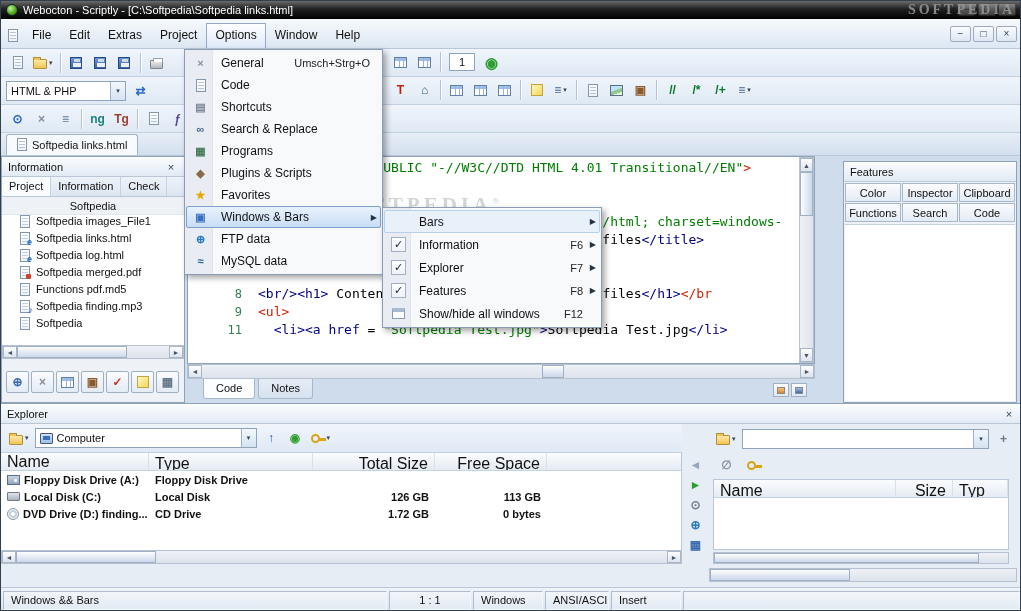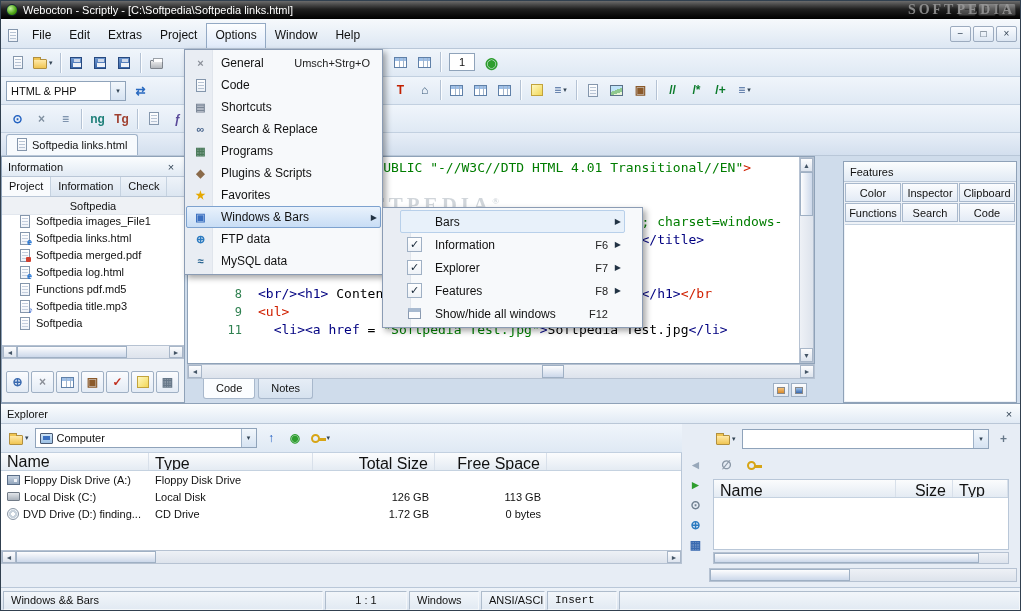--- a/index.html
+++ b/index.html
@@ -98,21 +98,21 @@
 .fbtn{height:19px;background:linear-gradient(#fbfcfe,#e3ebf5);border:1px solid #a8b8cc;font-size:11px;display:flex;align-items:center;justify-content:center;white-space:nowrap;overflow:hidden;}
 .fbody{position:absolute;left:1px;right:1px;top:62px;bottom:1px;background:#fff;border-top:1px solid #c5d2e0;}
 
 
 #explorer{position:absolute;left:0;top:402px;width:1021px;height:184px;background:#e7edf5;border-top:1px solid #8fa2b8;}
 .etoolbar{position:absolute;left:0;top:20px;width:681px;height:29px;display:flex;align-items:center;gap:3px;padding:0 5px;background:linear-gradient(#f0f5fb,#dfe9f4);border-bottom:1px solid #c2d0e0;}
 #computer-combo{width:222px;}
 .etable{position:absolute;left:0;top:49px;width:681px;height:97px;background:#fff;border-right:1px solid #b9c7d8;}
 .ethead{display:flex;height:18px;background:linear-gradient(#fbfcfd,#e4ebf3);border-bottom:1px solid #c5d2e0;font-size:16px;}
 .ethc{padding:2px 6px;border-right:1px solid #d8e0ea;white-space:nowrap;overflow:hidden;}
-.etrow{display:flex;height:17px;align-items:center;font-size:11px;}
+.etrow{display:flex;height:17px;align-items:center;font-size:11px;font-weight:bold;}
 .etc{padding:0 6px;white-space:nowrap;overflow:hidden;}
 .c0{width:148px;display:flex;align-items:center;gap:4px;}
 .c1{width:164px;} .c2{width:122px;} .c3{width:112px;}
 .ar{text-align:right;justify-content:flex-end;}
 .ehsb{position:absolute;left:0;top:146px;width:681px;height:14px;}
 .ehsb .sthumb{width:140px;}
 .ehsb .sarr:last-child{margin-left:auto;}
 .emid{position:absolute;left:681px;top:49px;width:27px;height:100px;display:flex;flex-direction:column;align-items:center;gap:3px;padding-top:4px;}
 .emid .tbtn{min-width:20px;height:18px;}
 .ertool{position:absolute;left:708px;top:20px;width:310px;height:29px;display:flex;align-items:center;gap:3px;padding:0 4px;}
@@ -123,31 +123,31 @@
 .r0{width:182px;} .r1{width:57px;} .r2{flex:1;}
 .erhsb{position:absolute;left:712px;top:148px;width:296px;height:12px;}
 .erhsb .sthumb{width:265px;}
 .erhsb2{position:absolute;left:708px;top:164px;width:308px;height:14px;}
 .erhsb2 .sthumb{width:140px;}
 
 
 #statusbar{position:absolute;left:0;top:586px;width:1021px;height:25px;background:linear-gradient(#eef3f9,#d9e3ef);border-top:1px solid #b9c7d8;display:flex;align-items:center;padding:0 2px;}
 #statusbar .tgroup{width:100%;gap:2px;}
 .sseg{height:19px;border:1px solid;border-color:#aebccc #f4f7fa #f4f7fa #aebccc;background:linear-gradient(#f2f6fa,#e2eaf3);font-size:11px;display:flex;align-items:center;padding:0 7px;white-space:nowrap;overflow:hidden;}
-.s0{width:320px;} .s1{width:82px;justify-content:center;} .s2{width:70px;} .s3{width:64px;} .s4{width:70px;font-family:Liberation Mono, monospace;} .s5{flex:1;}
+.s0{width:384px;} .s1{width:82px;justify-content:center;} .s2{width:70px;} .s3{width:64px;} .s4{width:70px;} .s5{flex:1;}
 
 
 #options-menu{position:absolute;left:183px;top:48px;width:199px;padding:2px 1px;background:linear-gradient(to right,#e9edf3 0 27px,#e0e5ec 27px 28px,#f7f9fb 28px);border:1px solid #8b9cb4;box-shadow:3px 3px 6px rgba(0,0,0,.35);z-index:100;}
 .omi{display:flex;align-items:center;height:22px;border:1px solid transparent;border-radius:2px;position:relative;}
 .oic{width:27px;display:flex;align-items:center;justify-content:center;font-size:11px;font-weight:bold;flex:none;}
 .olabel{padding-left:7px;font-size:12px;white-space:nowrap;}
 .oshort{margin-left:auto;padding-right:10px;font-size:11px;color:#222;}
 .oarr{position:absolute;right:3px;font-size:8px;color:#234;}
 .omi.selected{background:linear-gradient(#e9f2fc,#c8ddf5);border-color:#7da2cf;}
-#wb-submenu{position:absolute;left:381px;top:206px;width:261px;padding:2px 17px;background:linear-gradient(to right,#e9edf3 0 27px,#e0e5ec 27px 28px,#f7f9fb 28px);border:1px solid #8b9cb4;box-shadow:3px 3px 6px rgba(0,0,0,.35);z-index:101;}
+#wb-submenu{position:absolute;left:381px;top:206px;width:220px;padding:2px 1px;background:linear-gradient(to right,#e9edf3 0 27px,#e0e5ec 27px 28px,#f7f9fb 28px);border:1px solid #8b9cb4;box-shadow:3px 3px 6px rgba(0,0,0,.35);z-index:101;}
 .smi{display:flex;align-items:center;height:23px;border:1px solid transparent;border-radius:2px;position:relative;}
 .sic{width:27px;display:flex;align-items:center;justify-content:center;flex:none;}
 .slabel{padding-left:7px;font-size:12px;white-space:nowrap;}
 .sshort{margin-left:auto;padding-right:16px;font-size:11px;color:#222;}
 .sarrm{position:absolute;right:3px;font-size:8px;color:#234;}
 .smi.hover{background:#e8f1fa;border-color:#b8d0ea;}
 .mcheck{width:15px;height:15px;border:1px solid #9fb0c4;background:linear-gradient(#fff,#eef2f7);display:flex;align-items:center;justify-content:center;font-size:11px;color:#123;}
 .mwin{width:13px;height:11px;border:1px solid #8a9ab0;border-top:4px solid #a8bad0;background:#fdfdfe;}
 
 
@@ -364,34 +364,34 @@
     <div class="itree">
         <div class="titem">
           <span class="fico file"></span>
           <span>Softpedia images_File1</span>
         </div>
         <div class="titem">
           <span class="fico html"></span>
           <span>Softpedia links.html</span>
         </div>
         <div class="titem">
+          <span class="fico html"></span>
+          <span>Softpedia log.html</span>
+        </div>
+        <div class="titem">
           <span class="fico pdf"></span>
           <span>Softpedia merged.pdf</span>
-        </div>
-        <div class="titem">
-          <span class="fico html"></span>
-          <span>Softpedia log.html</span>
         </div>
         <div class="titem">
           <span class="fico file"></span>
           <span>Functions pdf.md5</span>
         </div>
         <div class="titem">
           <span class="fico audio"></span>
-          <span>Softpedia title.mp3</span>
+          <span>Softpedia finding.mp3</span>
         </div>
         <div class="titem">
           <span class="fico file"></span>
           <span>Softpedia</span>
         </div>
       </div>
     <div class="sb ihsb">
       <span class="sarr">◄</span>
       <span class="sthumb" style="width:110px"></span>
       <span class="sarr" style="margin-left:auto">►</span>

